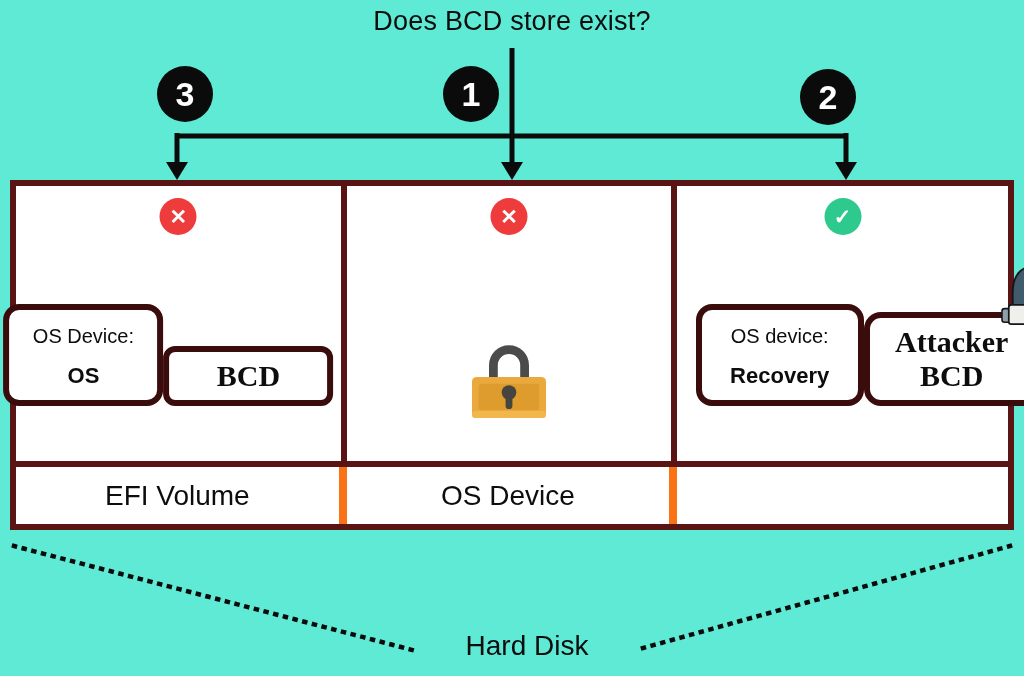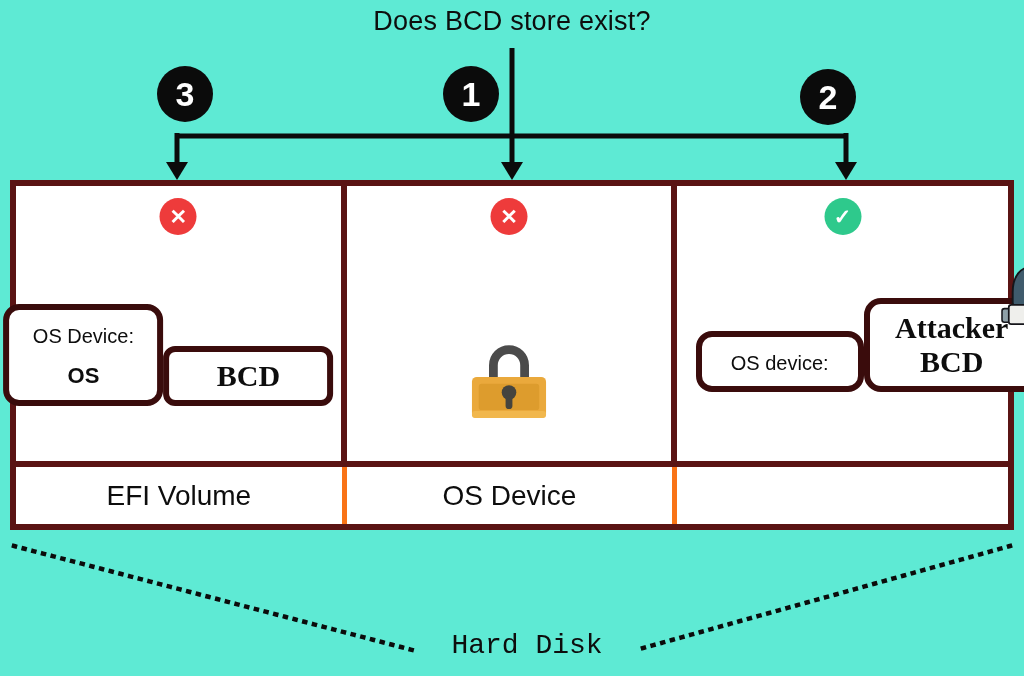--- a/index.html
+++ b/index.html
@@ -31,21 +31,21 @@
     border:6px solid #5a1414; background:#fff;
     display:grid; grid-template-columns:1fr 1fr 1fr; grid-template-rows:1fr 57px;
   }
   .cell { position:relative; background:#fff; }
   .cell.content { border-bottom:6px solid #5a1414; }
   .cell.cdiv { border-right:6px solid #5a1414; }
   .cell.label {
     display:flex; align-items:center; justify-content:center;
     font-size:28px; font-weight:500; color:#0d0d0d;
   }
-  .cell.ldiv { border-right:5px solid #f97316; }
+  .cell.ldiv { border-right:8px solid #f97316; }
 
   .status {
     position:absolute; top:12px; left:50%; transform:translateX(-50%);
     width:37px; height:37px; border-radius:50%;
     display:flex; align-items:center; justify-content:center;
     color:#fff; font-size:21px; font-weight:bold; line-height:1;
   }
   .status.fail { background:#ee3b3b; }
   .status.success { background:#2ec98c; }
 
@@ -67,21 +67,21 @@
   }
   .assembly.rec .bcd-box { width:176px;border-radius:17px; }
 
   
   .lock-wrap { position:absolute; top:142px; left:50%; transform:translateX(-50%); }
   .hacker-wrap { position:absolute; top:-40px; right:-30px; width:70px; height:66px; z-index:3; }
 
   
   .hard-disk {
     position:absolute; top:630px; left:0; width:100%; text-align:center;
-    font-size:28px; font-weight:500; color:#0d0d0d; padding-left:30px;font-family:Liberation Mono, monospace;
+    font-size:28px; font-weight:500; color:#0d0d0d; padding-left:30px;
   }
 </style>
 </head>
 <body>
 
 <div class="canvas">
 
   <div class="title">Does BCD store exist?</div>
 
   <svg class="lines" viewBox="0 0 1024 676">
@@ -158,20 +158,21 @@
               <line x1="28" y1="48" x2="42" y2="56"></line>
               <line x1="28" y1="52" x2="42" y2="52"></line>
               <line x1="28" y1="56" x2="42" y2="48"></line>
             </g>
             <ellipse cx="35" cy="52" rx="4" ry="5" fill="#a01616"></ellipse>
             <circle cx="35" cy="46.5" r="2.2" fill="#a01616"></circle>
           </svg>
         </div>
         <div class="device-box">
           <div class="device-line1">OS device:</div>
+          <div class="device-line2">Recovery</div>
         </div>
         <div class="bcd-box">Attacker BCD</div>
       </div>
     </div>
 
     <div class="cell label ldiv">EFI Volume</div>
     <div class="cell label ldiv">OS Device</div>
   </div>
 
   <div class="hard-disk">Hard Disk</div>

